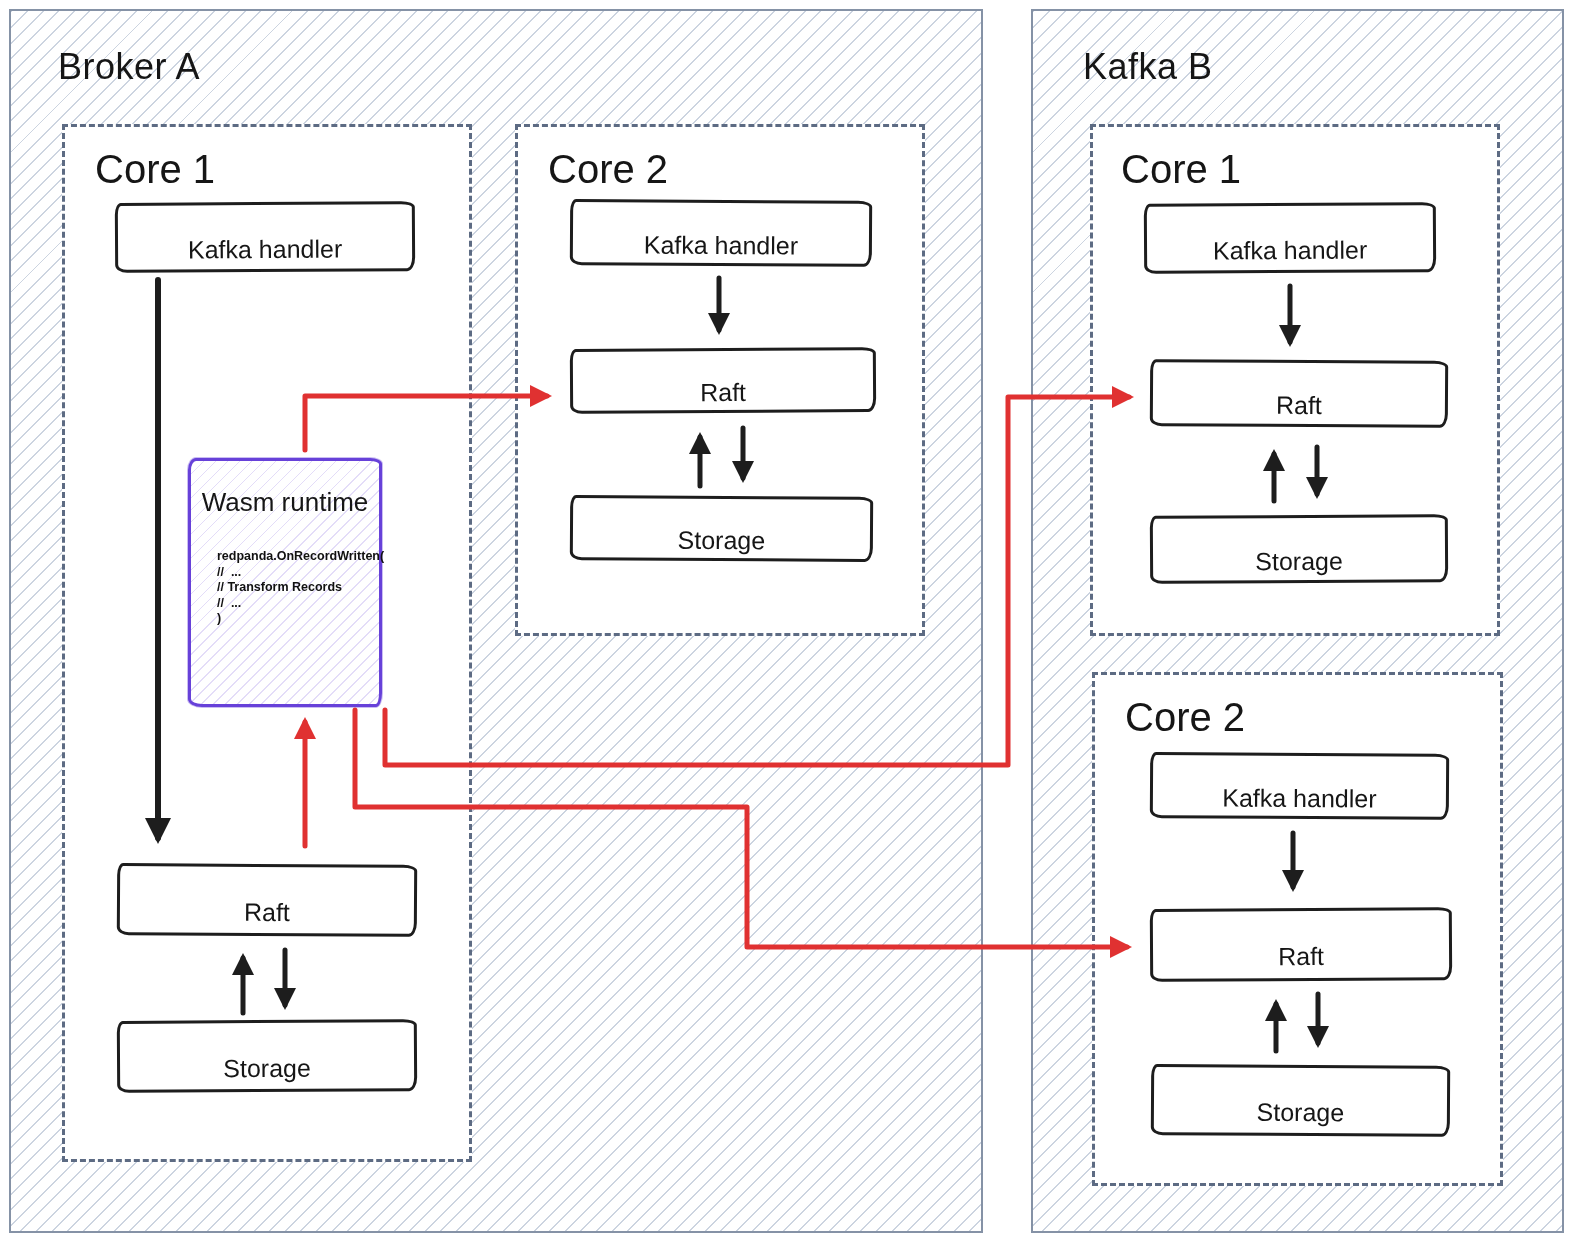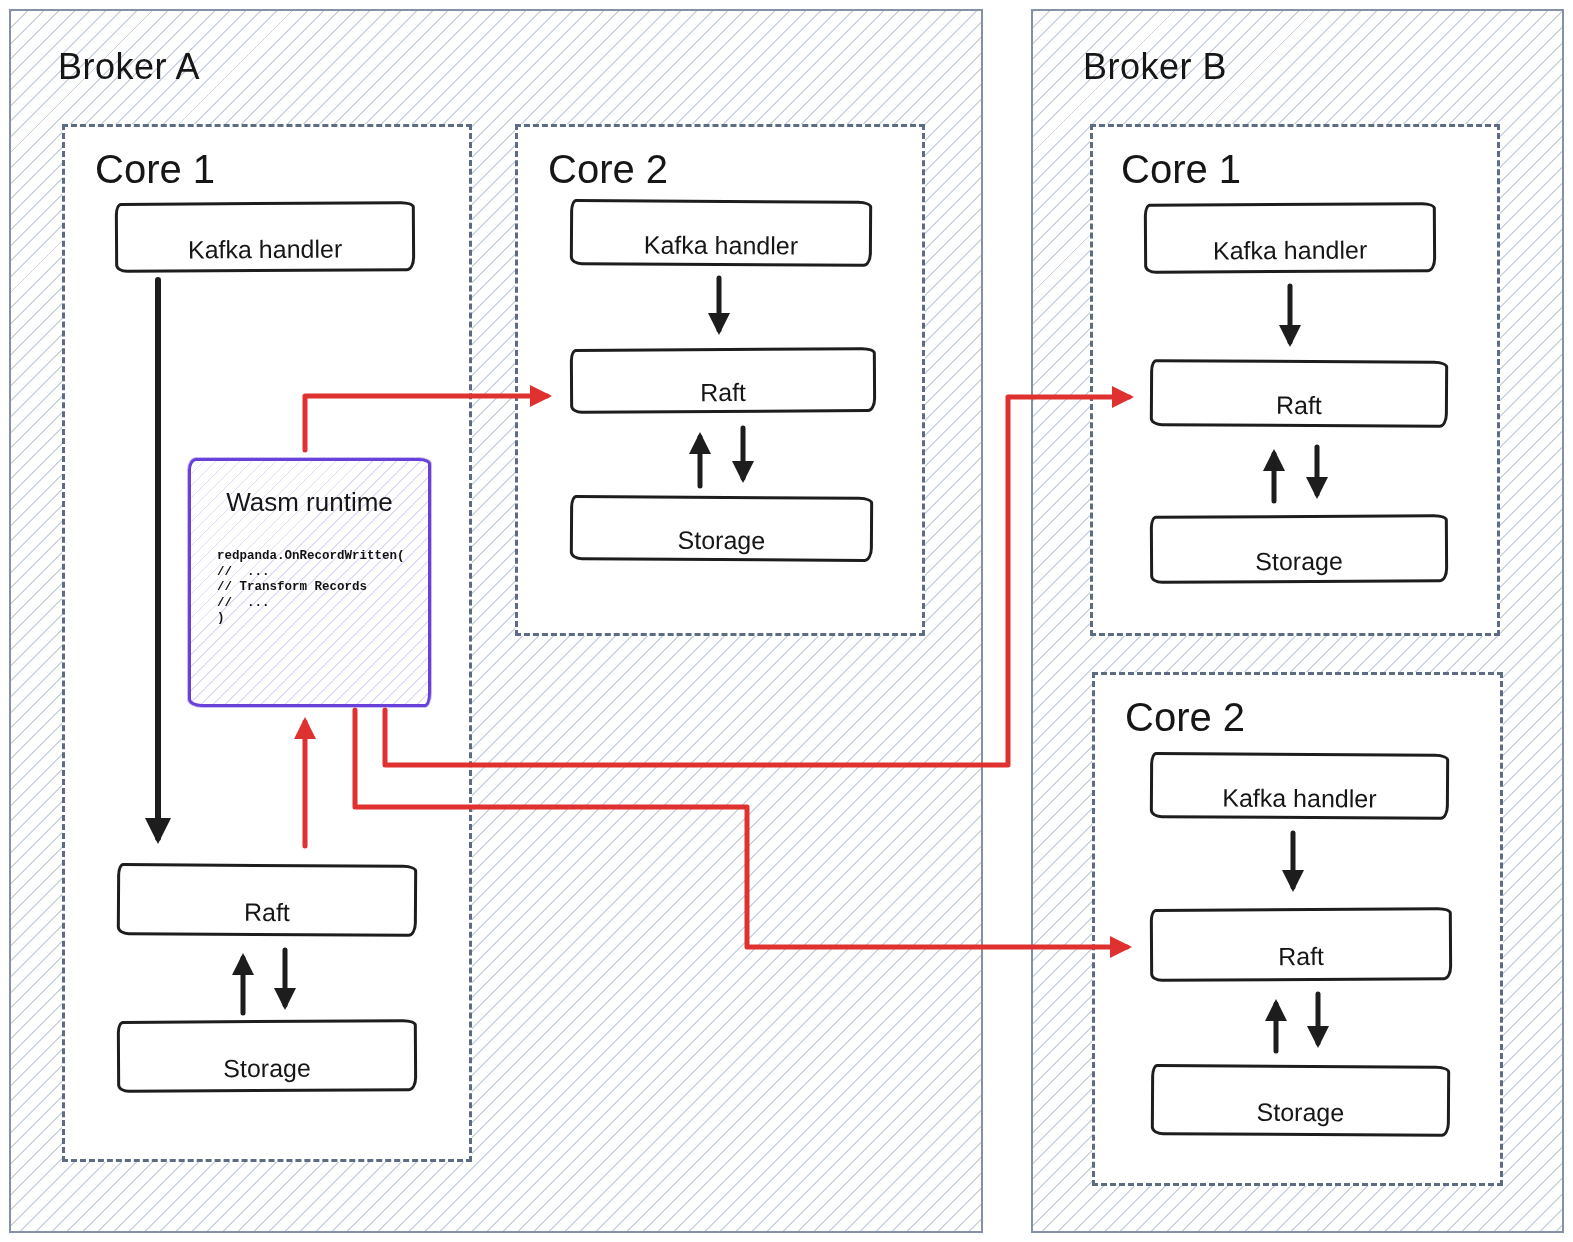--- a/index.html
+++ b/index.html
@@ -69,50 +69,50 @@
       repeating-linear-gradient(135deg, rgba(103,65,217,.18) 0 1.2px, transparent 1.2px 8.5px),
       #ffffff;
     box-shadow:0 0 0 1px rgba(103,65,217,.35);
   }
   .wasm-title{
     position:absolute;left:0;right:0;top:26px;
     text-align:center;font-size:26px;color:#161616;
   }
   .wasm-code{
     position:absolute;left:26px;top:88px;
-    font-family:Liberation Mono, monospace;
+    font-family:Liberation Sans, sans-serif;
     font-size:12.5px;font-weight:bold;line-height:15.5px;
     white-space:pre;color:#111111;
   }
   
   svg.arrows{position:absolute;left:0;top:0;pointer-events:none;}
   .arrow-black{stroke:var(--sketch-black);fill:none;stroke-linecap:round;stroke-linejoin:round;}
   .arrow-red{stroke:var(--red-accent);fill:none;stroke-linecap:round;stroke-linejoin:round;}
   .head-black{fill:var(--sketch-black);}
   .head-red{fill:var(--red-accent);}
 </style>
 </head>
 <body>
 
 <div class="canvas">
 
   <div class="panel" style="left:9px;top:9px;width:974px;height:1224px"></div>
   <div class="panel-title" style="left:58px;top:46px">Broker A</div>
 
   <div class="panel" style="left:1031px;top:9px;width:533px;height:1224px"></div>
-  <div class="panel-title" style="left:1083px;top:46px">Broker B</div>
+  <div class="panel-title" style="left:1083px;top:46px">Kafka B</div>
 
   <div class="core" style="left:62px;top:124px;width:410px;height:1038px"></div>
   <div class="core-title" style="left:95px;top:147px">Core 1</div>
 
   <div class="sketch-box tilt-l" style="left:115px;top:202px;width:300px;height:70px">
     <span class="box-label">Kafka handler</span>
   </div>
 
-  <div class="wasm-box" style="left:188px;top:458px;width:243px;height:249px">
+  <div class="wasm-box" style="left:188px;top:458px;width:194px;height:249px">
     <div class="wasm-title">Wasm runtime</div>
     <pre class="wasm-code">redpanda.OnRecordWritten(
 //  ...
 // Transform Records
 //  ...
 )</pre>
   </div>
 
   <div class="sketch-box tilt-r" style="left:117px;top:864px;width:300px;height:72px">
     <span class="box-label">Raft</span>

